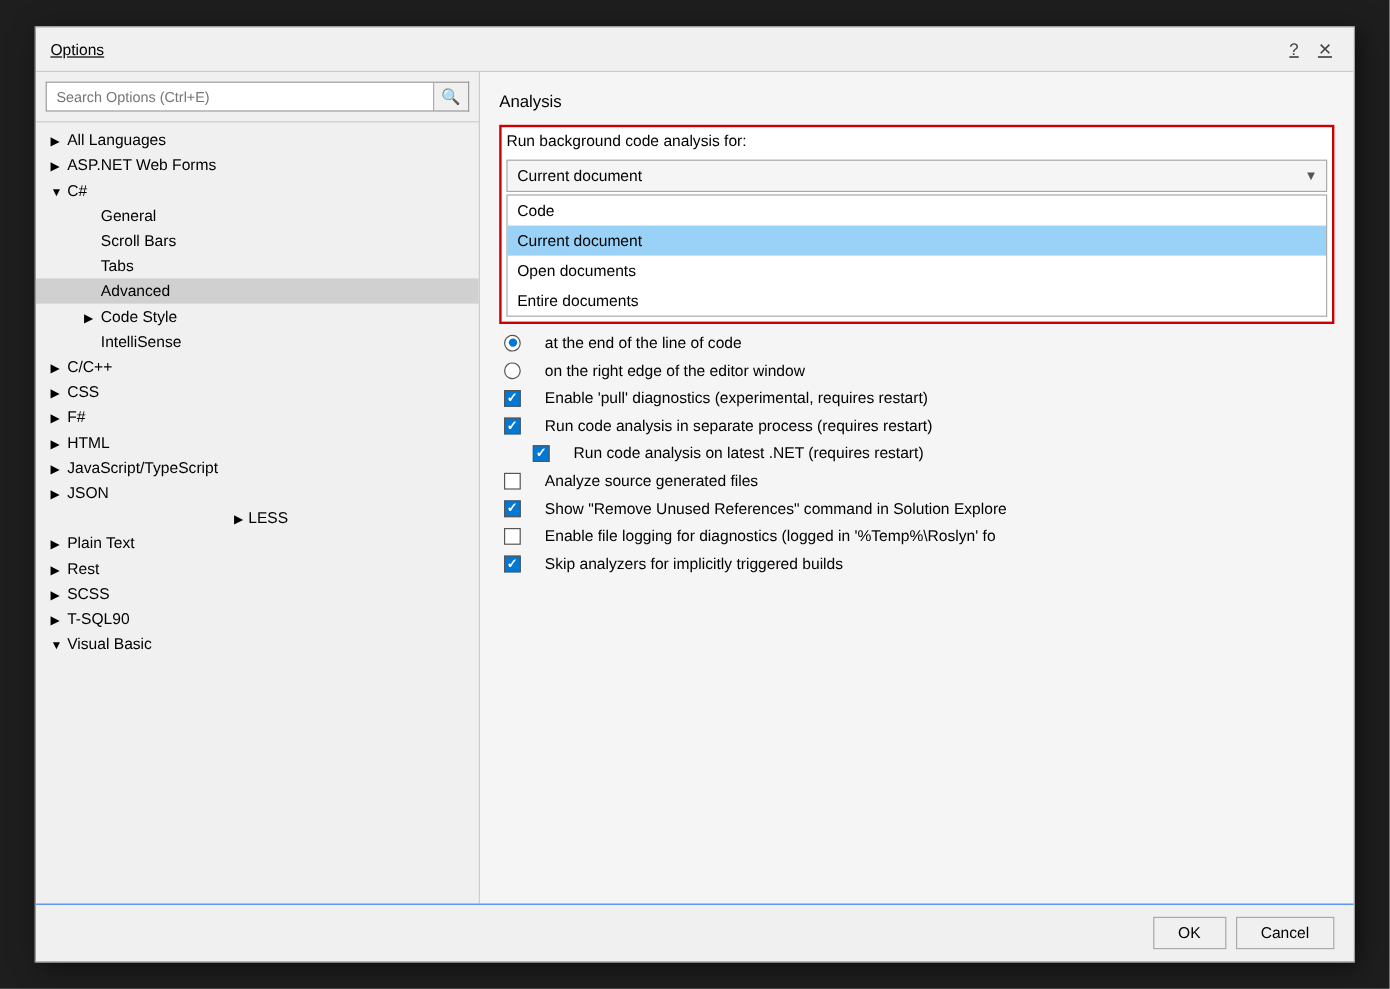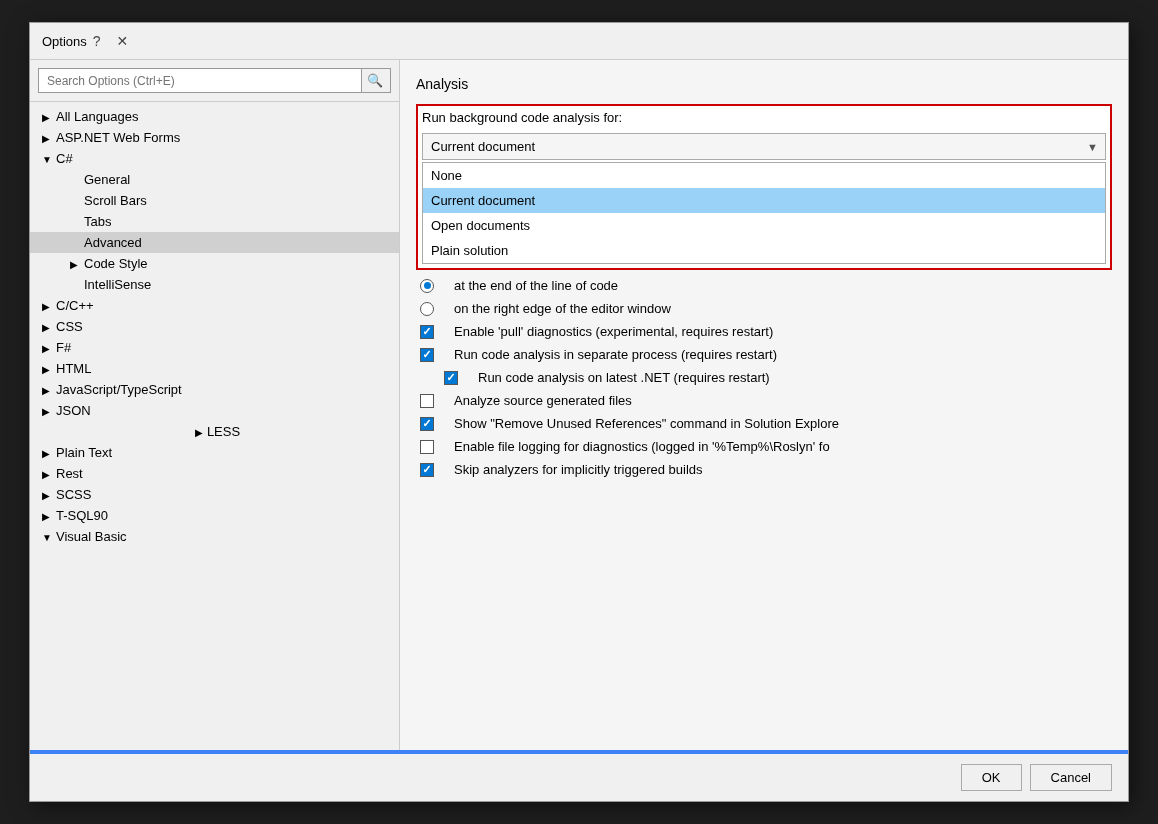--- a/index.html
+++ b/index.html
@@ -19,22 +19,23 @@
       border: 1px solid #999;
       display: flex;
       flex-direction: column;
       box-shadow: 4px 4px 20px rgba(0,0,0,0.5);
     }
     .title-bar {
       background: #f0f0f0;
       padding: 8px 12px;
       display: flex;
       align-items: center;
-      justify-content: flex-start;
+      justify-content: space-between;
       border-bottom: 1px solid #ccc;
+      text-decoration: underline;
     }
     .title-bar-title {
       font-size: 13px;
       font-weight: normal;
       color: #000;
     }
     .title-bar-buttons {
       display: flex;
       gap: 4px;
       align-items: center;
@@ -221,21 +222,21 @@
     }
     .option-indent {
       padding-left: 28px;
     }
     
     .dialog-footer {
       padding: 10px 16px;
       display: flex;
       justify-content: flex-end;
       gap: 8px;
-      border-top: 4px solid #3b82f6;
+      border-top: 1px solid #3b82f6;
       background: #f0f0f0;
     }
     .footer-btn {
       padding: 5px 20px;
       border: 1px solid #aaa;
       background: #f0f0f0;
       font-size: 13px;
       cursor: pointer;
       color: #000;
     }
@@ -299,24 +300,24 @@
           <div class="analysis-box-label">Run background code analysis for:</div>
 
           <div class="dropdown-container">
             <select class="dropdown-select">
               <option>Current document</option>
             </select>
             <span class="dropdown-arrow">▼</span>
           </div>
 
           <div class="dropdown-list" id="dropdown-options">
-          <div class="dropdown-option">None</div>
+          <div class="dropdown-option">Code</div>
               <div class="dropdown-option active">Current document</div>
               <div class="dropdown-option">Open documents</div>
-              <div class="dropdown-option">Plain solution</div>
+              <div class="dropdown-option">Entire documents</div>
             </div>
         </div>
 
         <div id="radio-options-container">
             <div class="option-row">
               <div class="radio-circle checked"></div>
               <label>at the end of the line of code</label>
             </div>
             <div class="option-row">
               <div class="radio-circle"></div>

